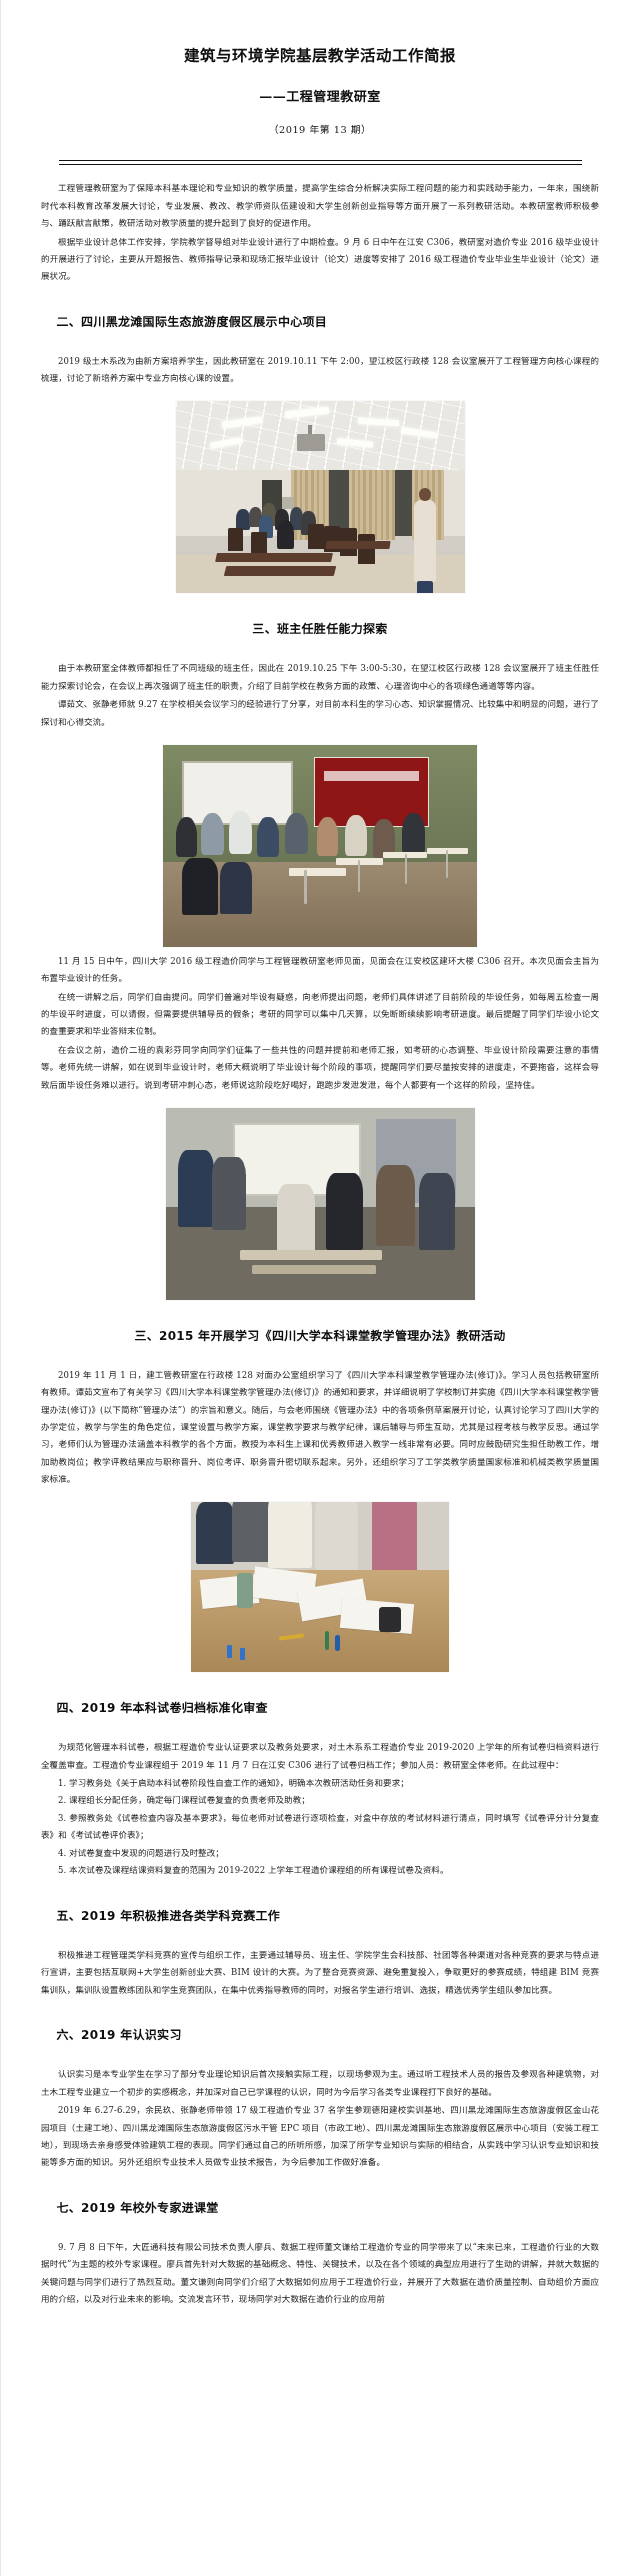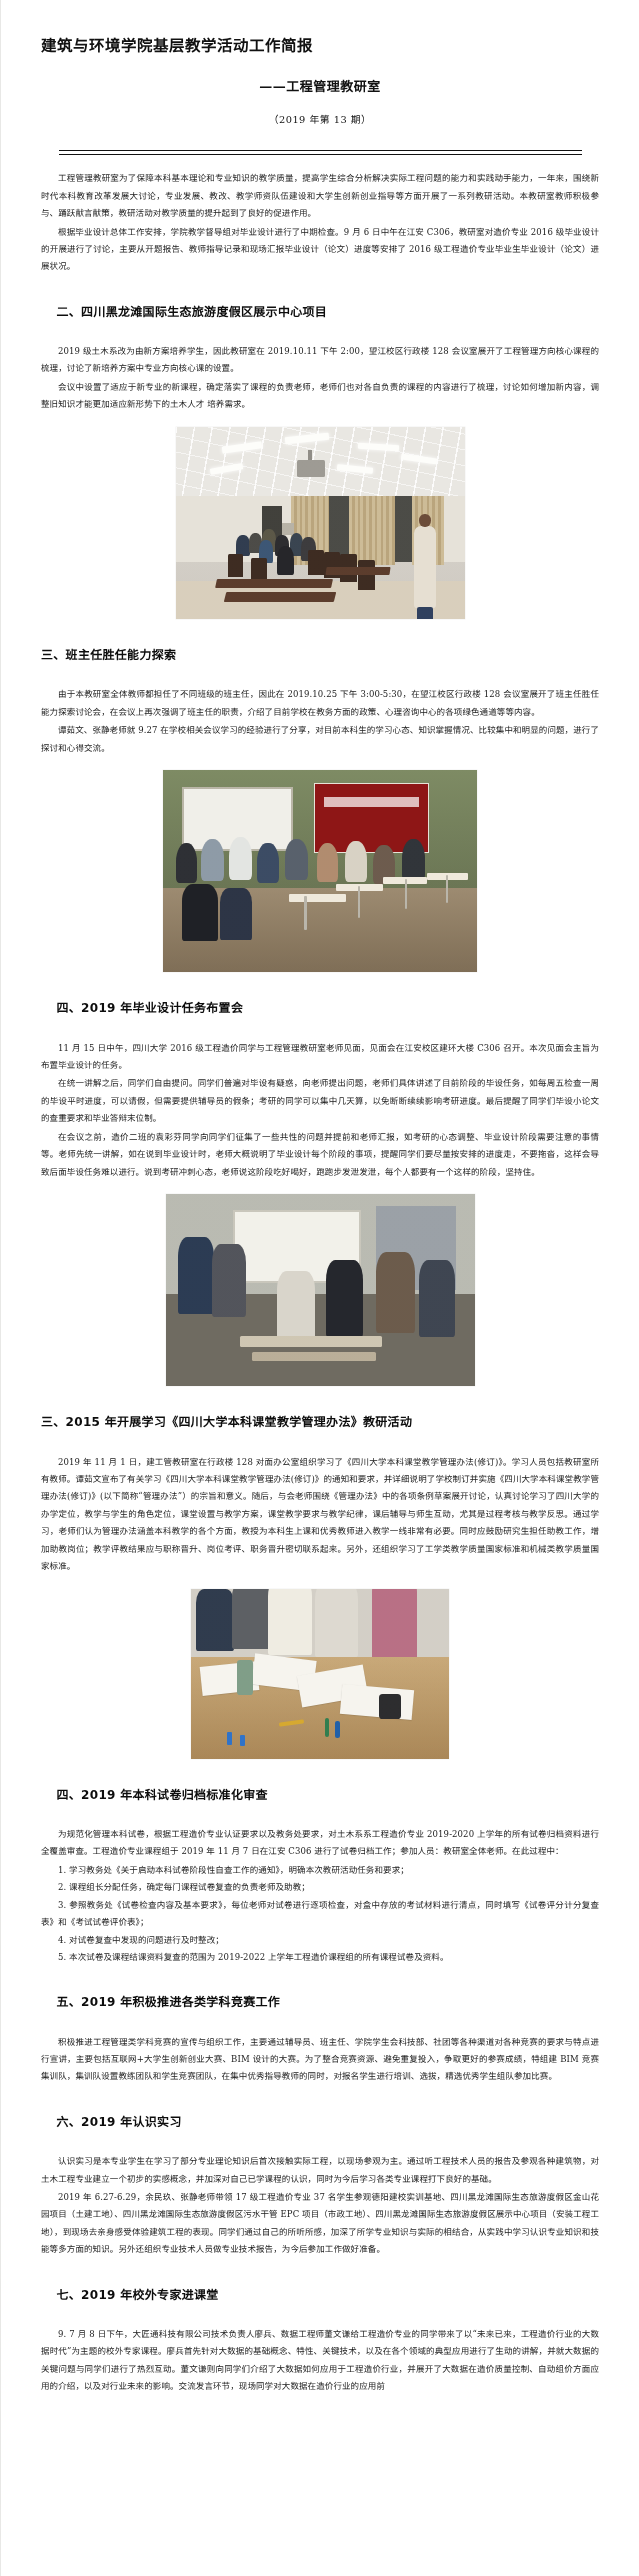--- a/index.html
+++ b/index.html
@@ -17,26 +17,27 @@
     padding:0;
     position:relative;
     border-left:1px solid #e8e8e6;
     border-right:1px solid #e8e8e6;
   }
   .content{
     padding:24px 40px 20.6px 40px;
   }
   
   .doc-title{
+    text-align:center;
     font-family:"DejaVu Sans","Liberation Sans",sans-serif;
     font-weight:bold;
     font-size:15.5px;
     letter-spacing:0.5px;
     color:#111;
-    margin:12px 0 0 0;
+    margin:22px 0 0 0;
     line-height:1.3;
   }
   .doc-subtitle{
     text-align:center;
     font-family:"DejaVu Sans","Liberation Sans",sans-serif;
     font-weight:bold;
     font-size:13px;
     letter-spacing:0.5px;
     color:#111;
     margin:19.6px 0 0 0;
@@ -82,21 +83,21 @@
     font-family:"DejaVu Sans","Liberation Sans",sans-serif;
     font-weight:bold;
     font-size:12px;
     color:#0d0d0d;
     letter-spacing:0.3px;
     margin:27px 0 0 0;
     padding-left:15.5px;
     line-height:1.55;
   }
   h2.sect.center{
-    text-align:left;
+    text-align:center;
     padding-left:0;
   }
   h2.sect + p.para{margin-top:21.6px;}
   
   .photo-wrap{
     display:flex;
     justify-content:center;
     margin:13.4px 0 6.2px 0;
   }
   .photo{
@@ -163,21 +164,20 @@
     <div class="doc-subtitle">——工程管理教研室</div>
     <div class="doc-issue">（2019 年第 13 期）</div>
     <div class="rule-double"></div>
 
     <p class="para first">工程管理教研室为了保障本科基本理论和专业知识的教学质量，提高学生综合分析解决实际工程问题的能力和实践动手能力，一年来，围绕新时代本科教育改革发展大讨论，专业发展、教改、教学师资队伍建设和大学生创新创业指导等方面开展了一系列教研活动。本教研室教师积极参与、踊跃献言献策，教研活动对教学质量的提升起到了良好的促进作用。</p>
 
     <p class="para">根据毕业设计总体工作安排，学院教学督导组对毕业设计进行了中期检查。9 月 6 日中午在江安 C306，教研室对造价专业 2016 级毕业设计的开展进行了讨论，主要从开题报告、教师指导记录和现场汇报毕业设计（论文）进度等安排了 2016 级工程造价专业毕业生毕业设计（论文）进展状况。</p>
 
     <h2 class="sect">二、四川黑龙滩国际生态旅游度假区展示中心项目</h2>
     <p class="para">2019 级土木系改为由新方案培养学生，因此教研室在 2019.10.11 下午 2:00，望江校区行政楼 128 会议室展开了工程管理方向核心课程的梳理，讨论了新培养方案中专业方向核心课的设置。</p>
-    <p class="para">会议中设置了适应于新专业的新课程，确定落实了课程的负责老师，老师们也对各自负责的课程的内容进行了梳理，讨论如何增加新内容，调整旧知识才能更加适应新形势下的土木人才 培养需求。</p>
 
     <div class="photo-wrap">
       <div class="photo ph1">
         <div class="ceil"></div>
         <div class="lamp" style="left:16%;top:9%;width:40px;height:6.7px;transform:rotate(-8deg)"></div>
         <div class="lamp" style="left:38%;top:4%;width:44px;height:7.2px;transform:rotate(-6deg)"></div>
         <div class="lamp" style="left:63%;top:9%;width:41px;height:6.2px;transform:rotate(4deg)"></div>
         <div class="lamp" style="left:12%;top:20%;width:33px;height:5.7px;transform:rotate(-10deg)"></div>
         <div class="lamp" style="left:56%;top:20%;width:36px;height:5.7px;transform:rotate(6deg)"></div>
         <div class="lamp" style="left:78%;top:15%;width:36px;height:6.2px;transform:rotate(8deg)"></div>
@@ -243,21 +243,20 @@
         <div class="tbl" style="left:45%;top:62%;width:2.6px;height:34px;background:#b9b5aa;"></div>
         <div class="tbl" style="left:62%;top:57%;width:2.6px;height:32px;background:#b9b5aa;"></div>
         <div class="tbl" style="left:77%;top:54%;width:2.6px;height:30px;background:#b9b5aa;"></div>
         <div class="tbl" style="left:90%;top:52%;width:2.6px;height:28px;background:#b9b5aa;"></div>
         <div class="fig" style="left:6%;top:56%;width:36px;height:57px;background:#1d1f24;border-radius:30% 30% 6% 6%;"></div>
         <div class="fig" style="left:18%;top:58%;width:32px;height:52px;background:#2b3344;border-radius:28% 28% 6% 6%;"></div>
         <div class="noise"></div>
       </div>
     </div>
 
-    <h2 class="sect">四、2019 年毕业设计任务布置会</h2>
     <p class="para">11 月 15 日中午，四川大学 2016 级工程造价同学与工程管理教研室老师见面，见面会在江安校区建环大楼 C306 召开。本次见面会主旨为布置毕业设计的任务。</p>
     <p class="para">在统一讲解之后，同学们自由提问。同学们普遍对毕设有疑惑，向老师提出问题，老师们具体讲述了目前阶段的毕设任务，如每周五检查一周的毕设平时进度，可以请假，但需要提供辅导员的假条；考研的同学可以集中几天算，以免断断续续影响考研进度。最后提醒了同学们毕设小论文的查重要求和毕业答辩末位制。</p>
     <p class="para">在会议之前，造价二班的袁彩芬同学向同学们征集了一些共性的问题并提前和老师汇报，如考研的心态调整、毕业设计阶段需要注意的事情等。老师先统一讲解，如在说到毕业设计时，老师大概说明了毕业设计每个阶段的事项，提醒同学们要尽量按安排的进度走，不要拖沓，这样会导致后面毕设任务难以进行。说到考研冲刺心态，老师说这阶段吃好喝好，跑跑步发泄发泄，每个人都要有一个这样的阶段，坚持住。</p>
 
     <div class="photo-wrap">
       <div class="photo ph4">
         <div class="wall"></div>
         <div style="position:absolute;left:22%;top:8%;width:40%;height:36%;background:#f2f1ea;border:2.6px solid #c9c6bb"></div>
         <div style="position:absolute;left:68%;top:6%;width:26%;height:44%;background:#9aa0a6"></div>
         <div class="floor"></div>

